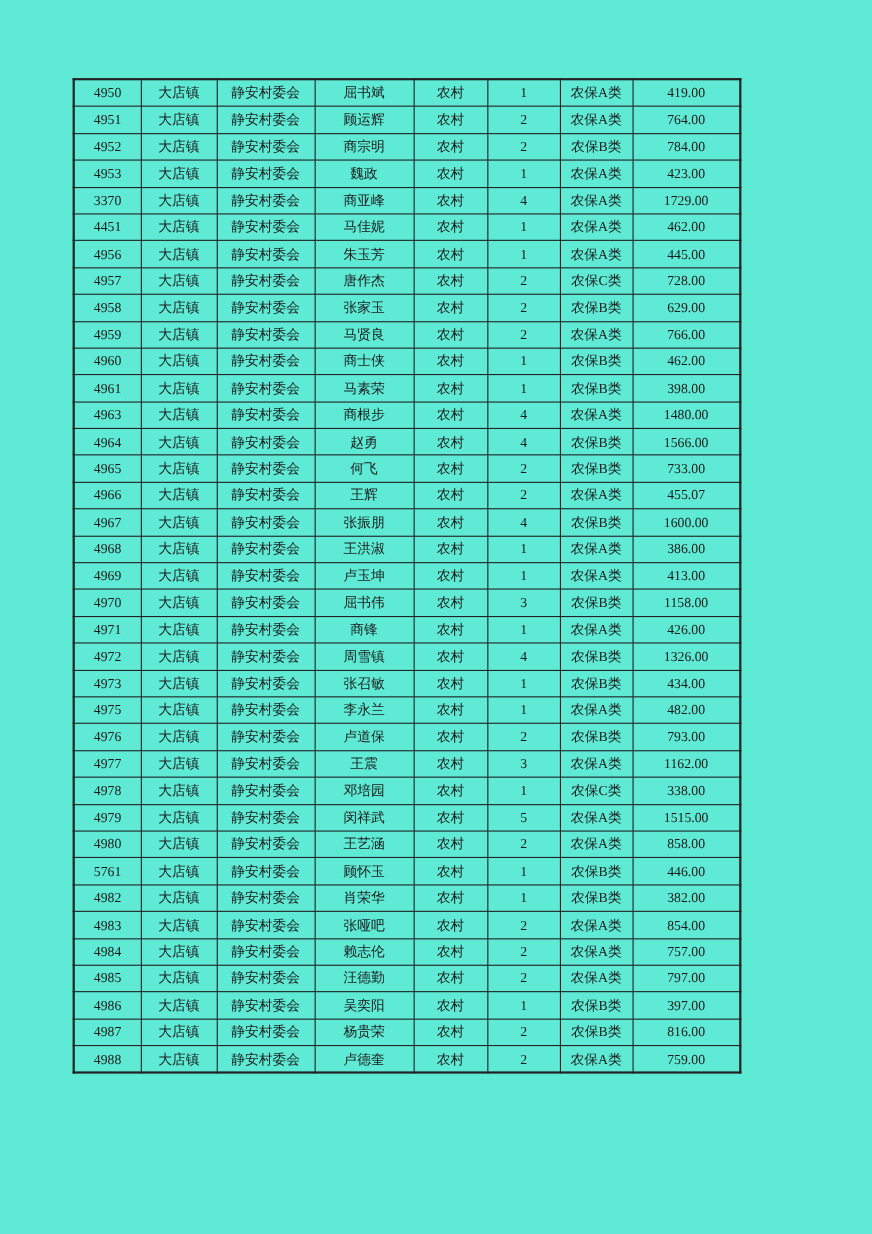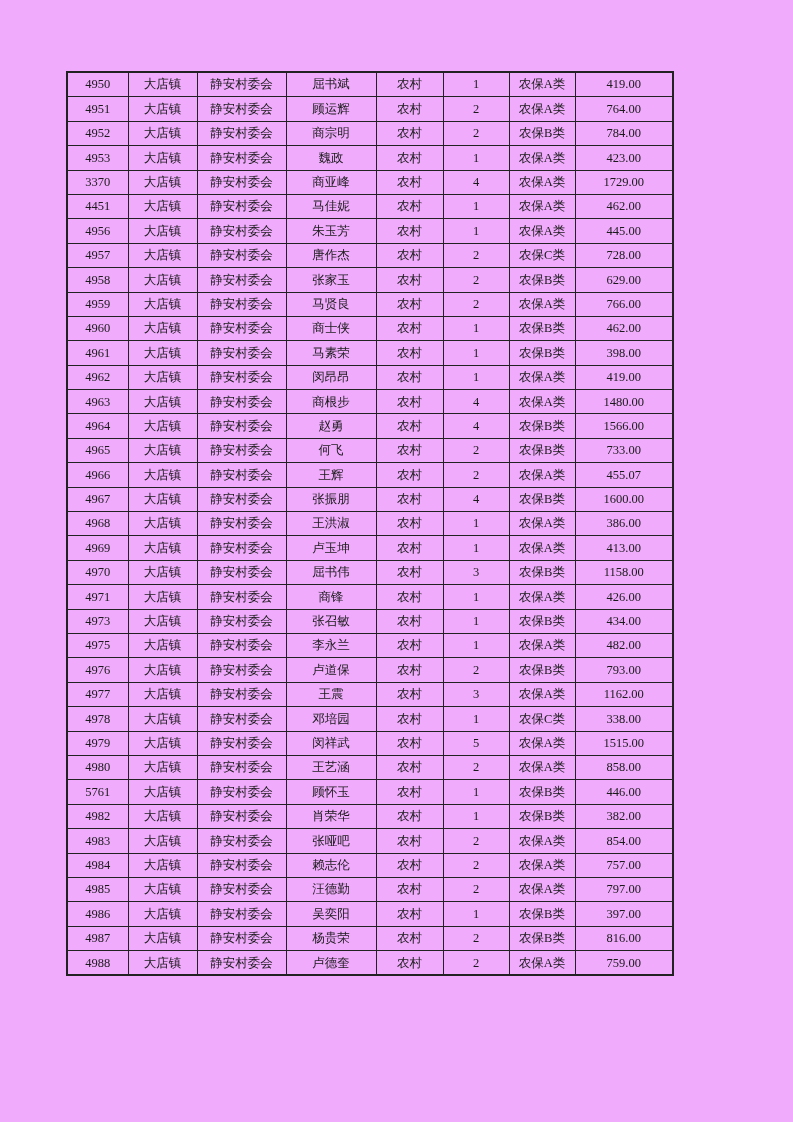--- a/index.html
+++ b/index.html
@@ -4,21 +4,21 @@
 <style>
   html, body {
     margin: 0;
     padding: 0;
     background: #ffffff;
   }
   .page {
     position: relative;
     width: 793px;
     height: 1122px;
-    background: #f0abfc;
+    background: #5eead4;
     overflow: hidden;
     font-family: "Liberation Serif", "DejaVu Serif", serif;
     color: #1a1a1a;
   }
   table.data-table {
     position: absolute;
     left: 66px;
     top: 71px;
     width: 606px;
     border-collapse: collapse;
@@ -176,30 +176,20 @@
           <td>4961</td>
           <td>大店镇</td>
           <td>静安村委会</td>
           <td>马素荣</td>
           <td>农村</td>
           <td>1</td>
           <td>农保B类</td>
           <td>398.00</td>
         </tr>
         <tr>
-          <td>4962</td>
-          <td>大店镇</td>
-          <td>静安村委会</td>
-          <td>闵昂昂</td>
-          <td>农村</td>
-          <td>1</td>
-          <td>农保A类</td>
-          <td>419.00</td>
-        </tr>
-        <tr>
           <td>4963</td>
           <td>大店镇</td>
           <td>静安村委会</td>
           <td>商根步</td>
           <td>农村</td>
           <td>4</td>
           <td>农保A类</td>
           <td>1480.00</td>
         </tr>
         <tr>
@@ -274,20 +264,30 @@
         </tr>
         <tr>
           <td>4971</td>
           <td>大店镇</td>
           <td>静安村委会</td>
           <td>商锋</td>
           <td>农村</td>
           <td>1</td>
           <td>农保A类</td>
           <td>426.00</td>
+        </tr>
+        <tr>
+          <td>4972</td>
+          <td>大店镇</td>
+          <td>静安村委会</td>
+          <td>周雪镇</td>
+          <td>农村</td>
+          <td>4</td>
+          <td>农保B类</td>
+          <td>1326.00</td>
         </tr>
         <tr>
           <td>4973</td>
           <td>大店镇</td>
           <td>静安村委会</td>
           <td>张召敏</td>
           <td>农村</td>
           <td>1</td>
           <td>农保B类</td>
           <td>434.00</td>

